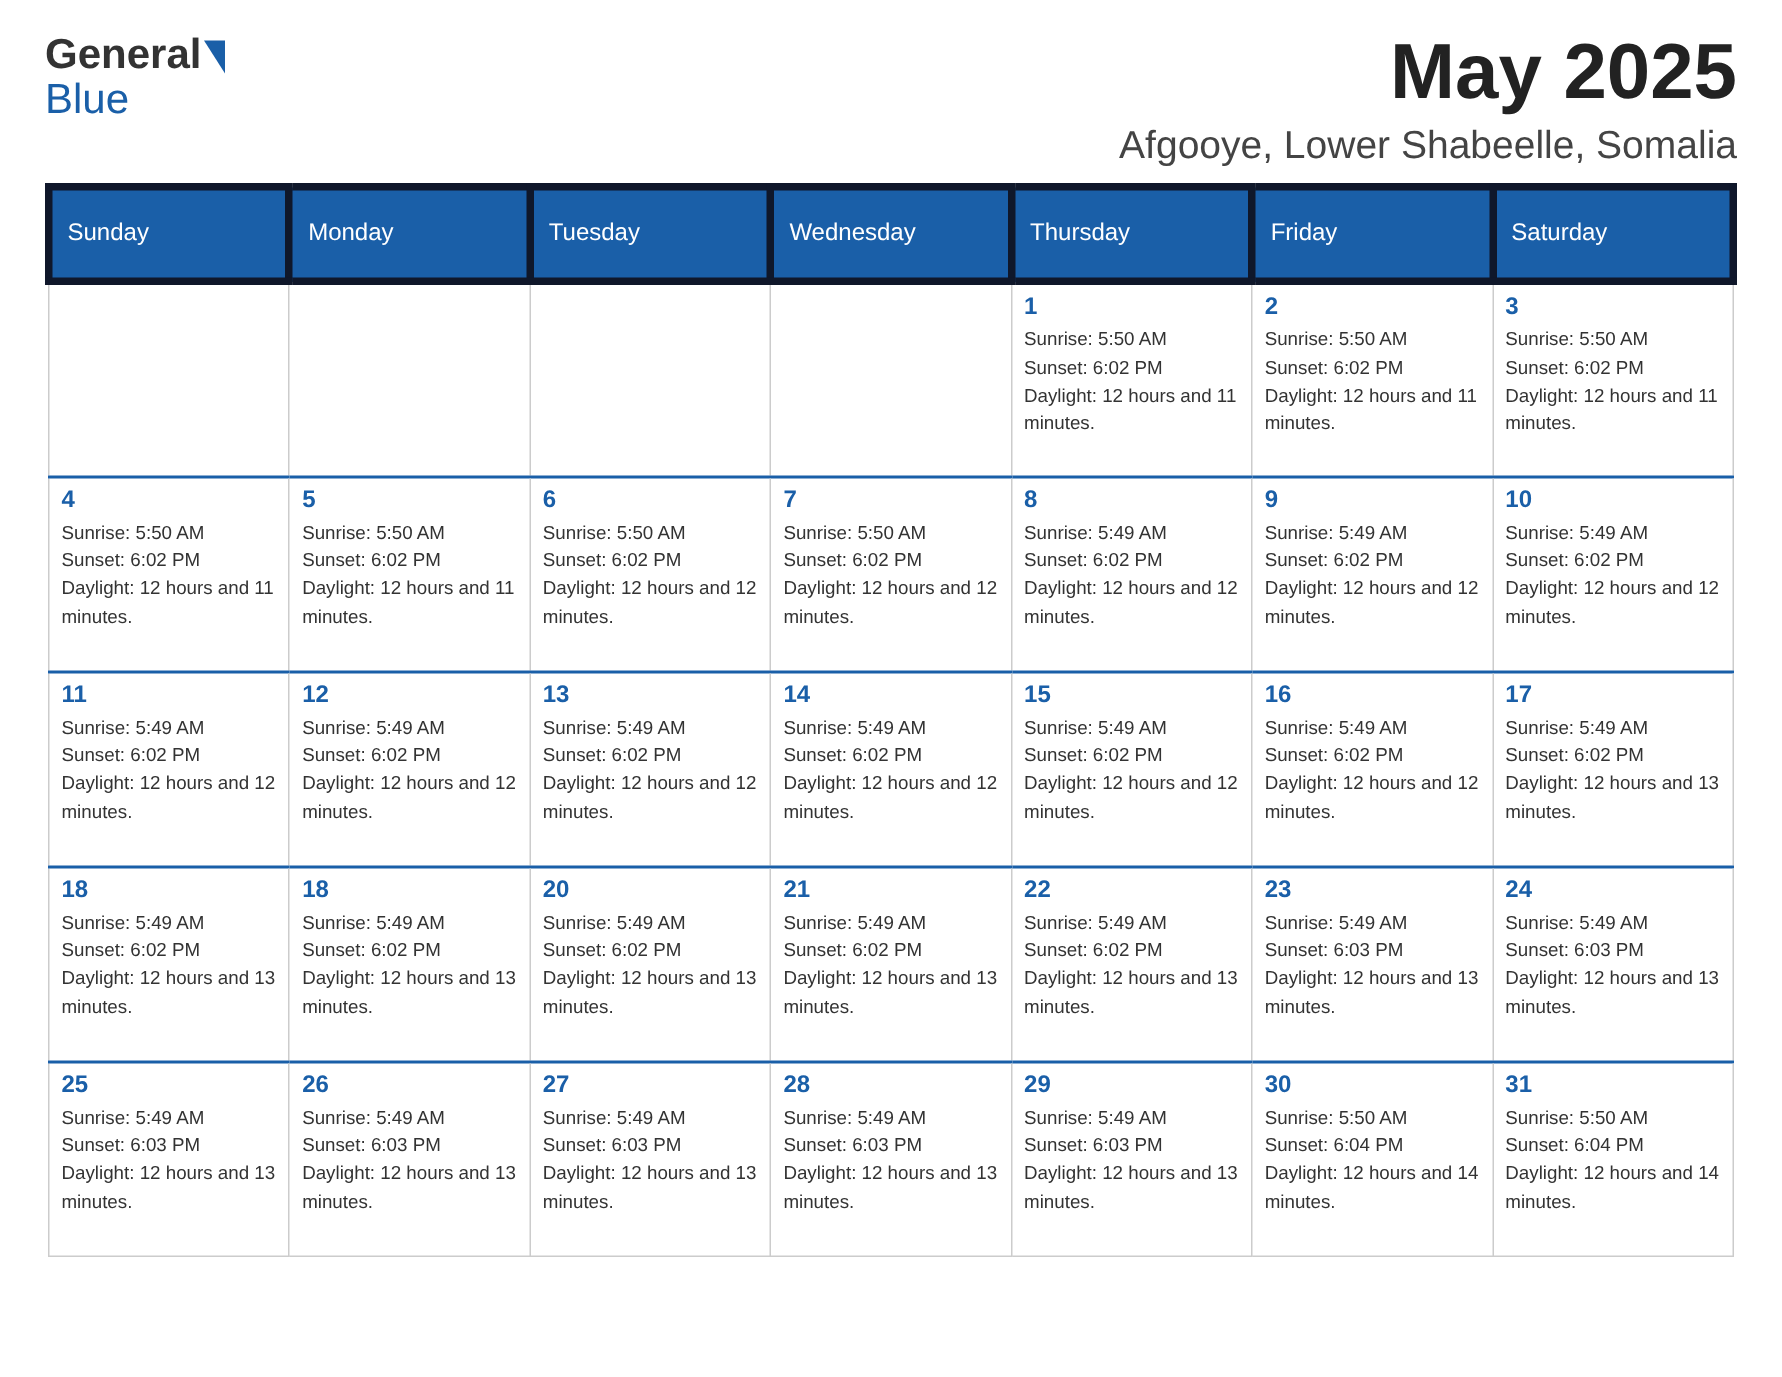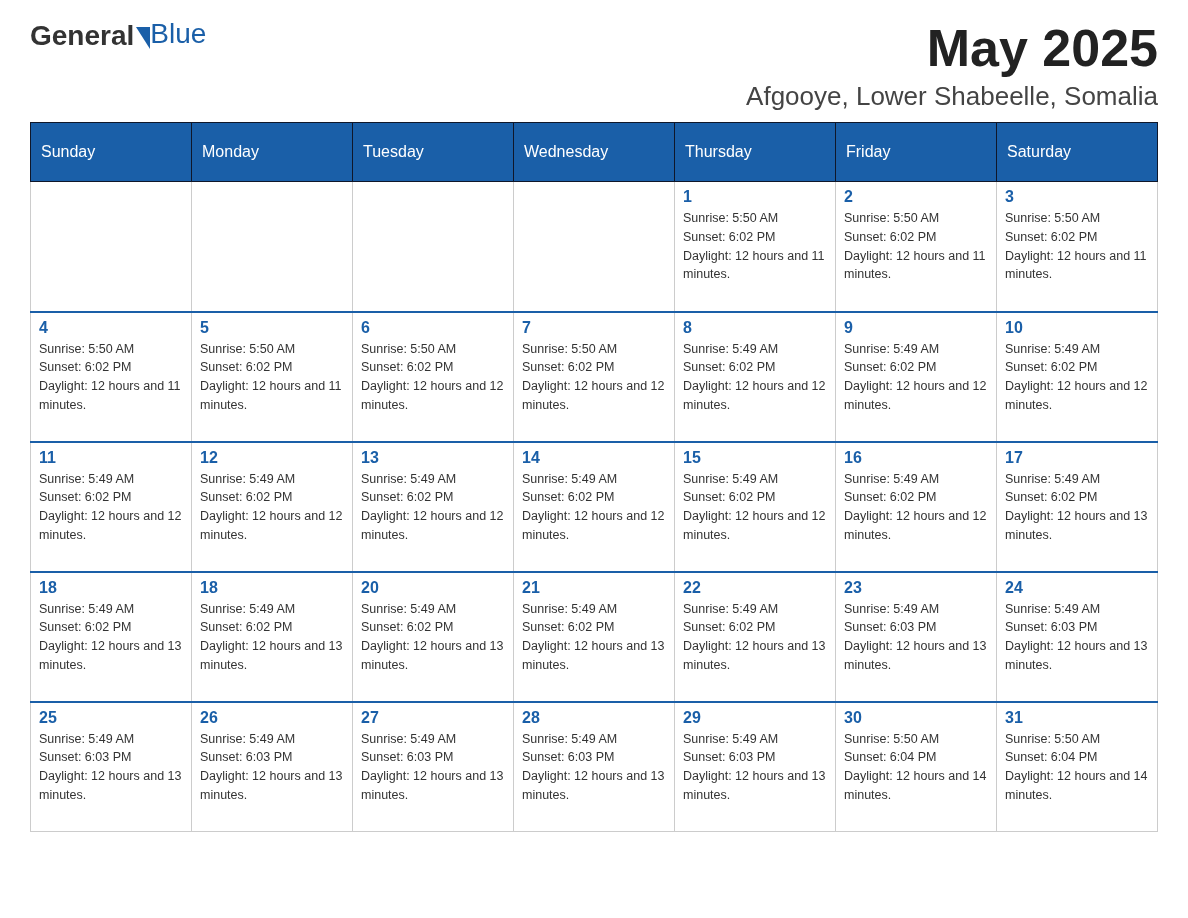--- a/index.html
+++ b/index.html
@@ -11,21 +11,21 @@
       min-height: 918px;
     }
     .header {
       display: flex;
       justify-content: space-between;
       align-items: flex-start;
       margin-bottom: 10px;
     }
     .logo {
       display: flex;
-      flex-direction: row;
+      flex-direction: column;
       align-items: flex-start;
       text-align: right;
     }
     .logo-top {
       display: flex;
       align-items: center;
     }
     .logo-general {
       font-size: 28px;
       font-weight: bold;
@@ -66,21 +66,21 @@
       border-collapse: collapse;
       margin-top: 8px;
     }
     .calendar th {
       background-color: #1a5fa8;
       color: #fff;
       font-size: 16px;
       font-weight: normal;
       padding: 20px 10px;
       text-align: left;
-      border: 1px solid #0f172a;
+      border: 5px solid #0f172a;
     }
     .calendar td {
       border: 1px solid #ccc;
       vertical-align: top;
       padding: 6px 8px;
       width: 14.28%;
       height: 130px;
       font-size: 13px;
       color: #333;
     }

